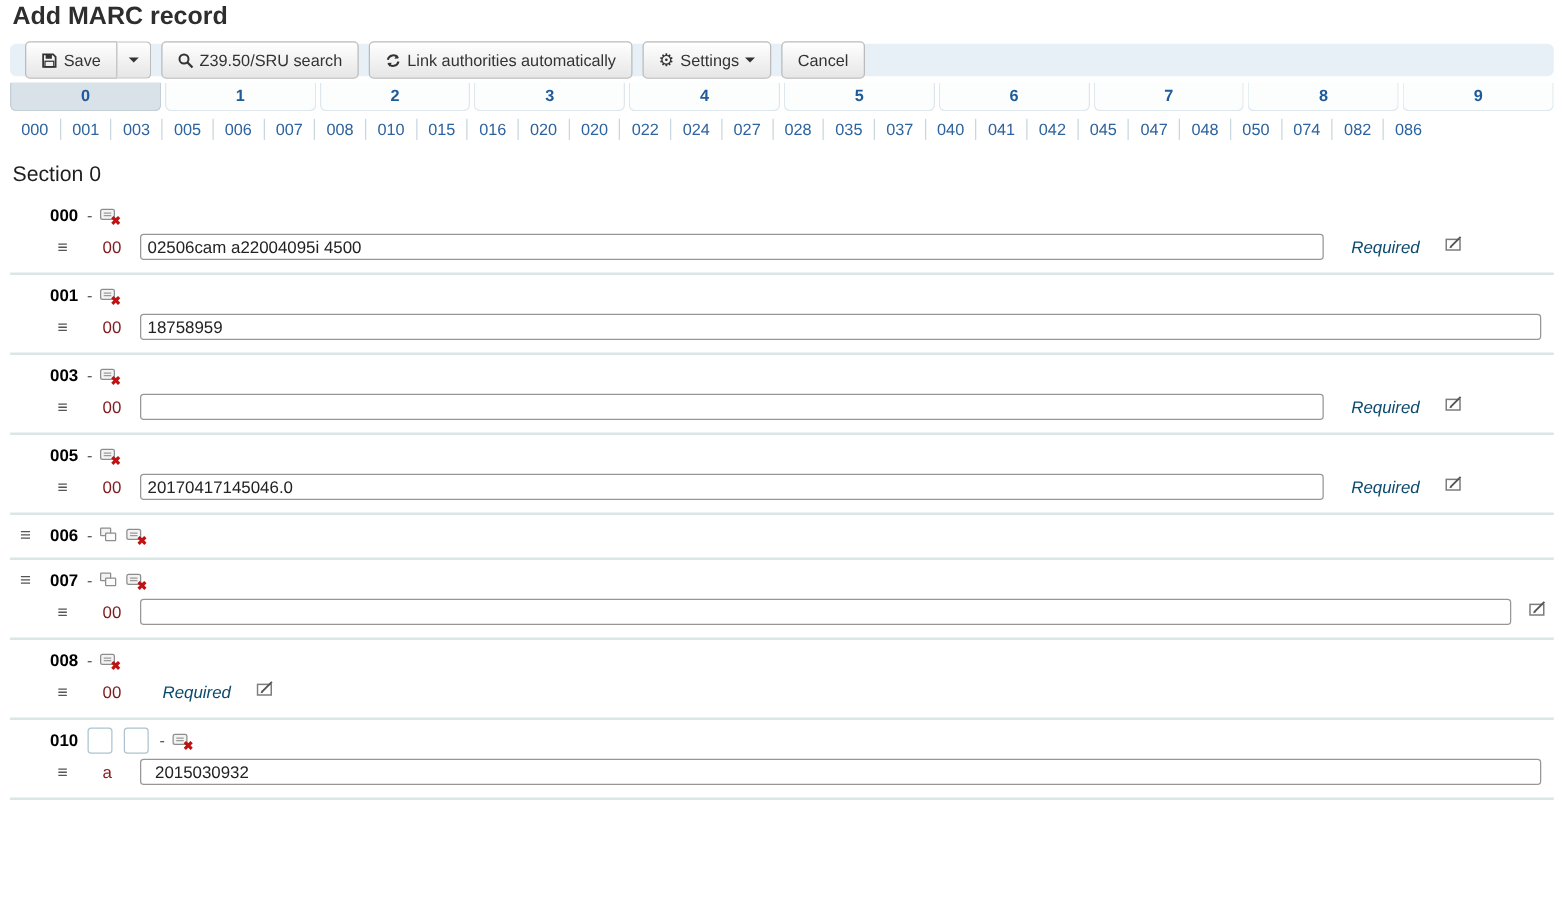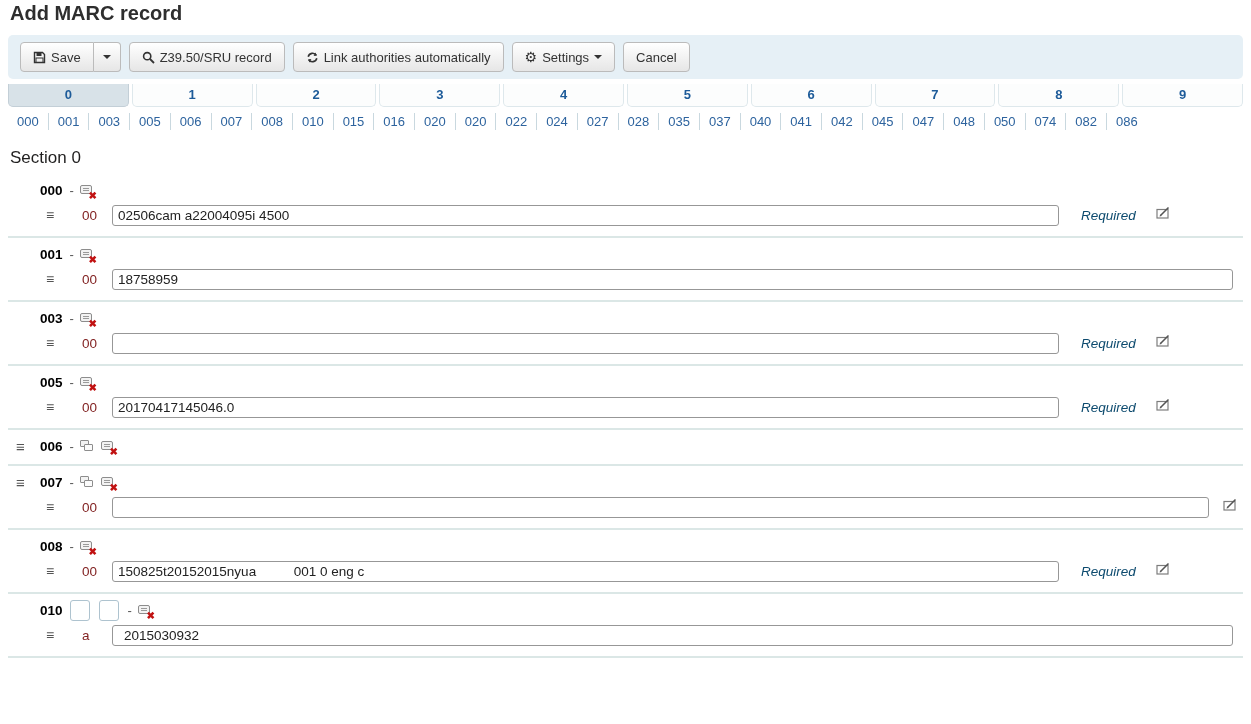--- a/index.html
+++ b/index.html
@@ -1,21 +1,21 @@
 <!DOCTYPE html>
 <html><head>
 <meta charset="utf-8">
 <style>
   * { box-sizing: border-box; margin: 0; padding: 0; }
   html,body { width:1251px; background:#fff; font-family:"Liberation Sans", sans-serif; color:#333; }
 
   h1[data-name="page-title"]{ font-size:20px; font-weight:bold; color:#2e2e2e; margin:2px 0 10px 10px; }
 
   
-  .toolbar{ background:#e6f0f6; border-radius:5px; margin:0 8px; padding:4px 12px; height:44px;
+  .toolbar{ background:#e6f0f6; border-radius:5px; margin:0 8px; padding:4px 12px; height:26px;
             display:flex; align-items:center; gap:8px; }
   .btn, .btn-caret{
     background:linear-gradient(#ffffff,#e6e6e6); border:1px solid #bbb; border-radius:4px;
     height:30px; padding:0 12px; font-size:13px; color:#333; display:inline-flex; align-items:center; gap:5px;
     cursor:pointer; font-family:"Liberation Sans", sans-serif;
   }
   .btn-group{ display:inline-flex; }
   .btn-group .btn{ border-top-right-radius:0; border-bottom-right-radius:0; }
   .btn-group .btn-caret{ border-top-left-radius:0; border-bottom-left-radius:0; border-left:none; width:27px; padding:0; justify-content:center; }
   .caret{ width:0; height:0; border-left:4px solid transparent; border-right:4px solid transparent; border-top:4px solid #333; display:inline-block; }
@@ -86,21 +86,21 @@
     </button>
     <button class="btn-caret" data-name="save-dropdown-button">
         <span class="caret" data-name="caret-down-icon"></span>
       </button>
   </span>
   <button class="btn" data-name="z3950-search-button">
     <svg class="tb-svg" data-name="search-icon" width="13" height="13" viewBox="0 0 13 13">
         <circle cx="5.2" cy="5.2" r="3.6" fill="none" stroke="#333" stroke-width="1.6"></circle>
         <line x1="8" y1="8" x2="12" y2="12" stroke="#333" stroke-width="1.8"></line>
       </svg>
-    <span data-name="z3950-label">Z39.50/SRU record</span>
+    <span data-name="z3950-label">Z39.50/SRU search</span>
   </button>
   <button class="btn" data-name="link-authorities-button">
     <svg class="tb-svg" data-name="refresh-icon" width="13" height="13" viewBox="0 0 13 13">
         <path d="M10.8 7.2 A4.5 4.5 0 0 1 2.6 8.6" fill="none" stroke="#333" stroke-width="1.6"></path>
         <path d="M2.2 5.8 A4.5 4.5 0 0 1 10.4 4.4" fill="none" stroke="#333" stroke-width="1.6"></path>
         <path d="M9.4 1.6 L10.8 4.6 L7.6 4.9 Z" fill="#333"></path>
         <path d="M3.6 11.4 L2.2 8.4 L5.4 8.1 Z" fill="#333"></path>
       </svg>
     <span data-name="link-authorities-label">Link authorities automatically</span>
   </button>
@@ -299,21 +299,20 @@
         <span class="tagnum" data-name="field-tag-label">008</span>
         <span class="dash" data-name="tag-dash">-</span>
         <span class="tagicon" data-name="delete-tag-icon">
           <span class="doc" data-name="delete-tag-icon-doc"></span>
           <span class="x" data-name="delete-x-icon">✖</span>
         </span>
       </div>
       <div class="sf-row" data-name="subfield-row-008-00">
         <span class="sf-drag" data-name="subfield-drag-handle-icon">≡</span>
         <span class="sf-code" data-name="subfield-code-label">00</span>
-        <input class="sf-input w-normal" data-name="subfield-008-00-input" value="150825t20152015nyua          001 0 eng c" style="">
         <span class="required" data-name="required-badge">Required</span>
         <span class="sf-editor-fixed" data-name="tag-editor-icon"><svg width="15" height="14" viewBox="0 0 15 14">
             <rect x="1" y="3.5" width="11" height="8.5" fill="#fff" stroke="#7d7d7d" stroke-width="1.2"></rect>
             <line x1="4.5" y1="9.5" x2="12.5" y2="1.5" stroke="#555" stroke-width="1.6"></line>
             <path d="M3.5 10.5 L4.2 8.6 L5.6 10 Z" fill="#555"></path>
           </svg></span>
       </div>
     </div>
     <div class="divider" data-name="field-divider"></div>
     <div class="field" data-name="field-010">

